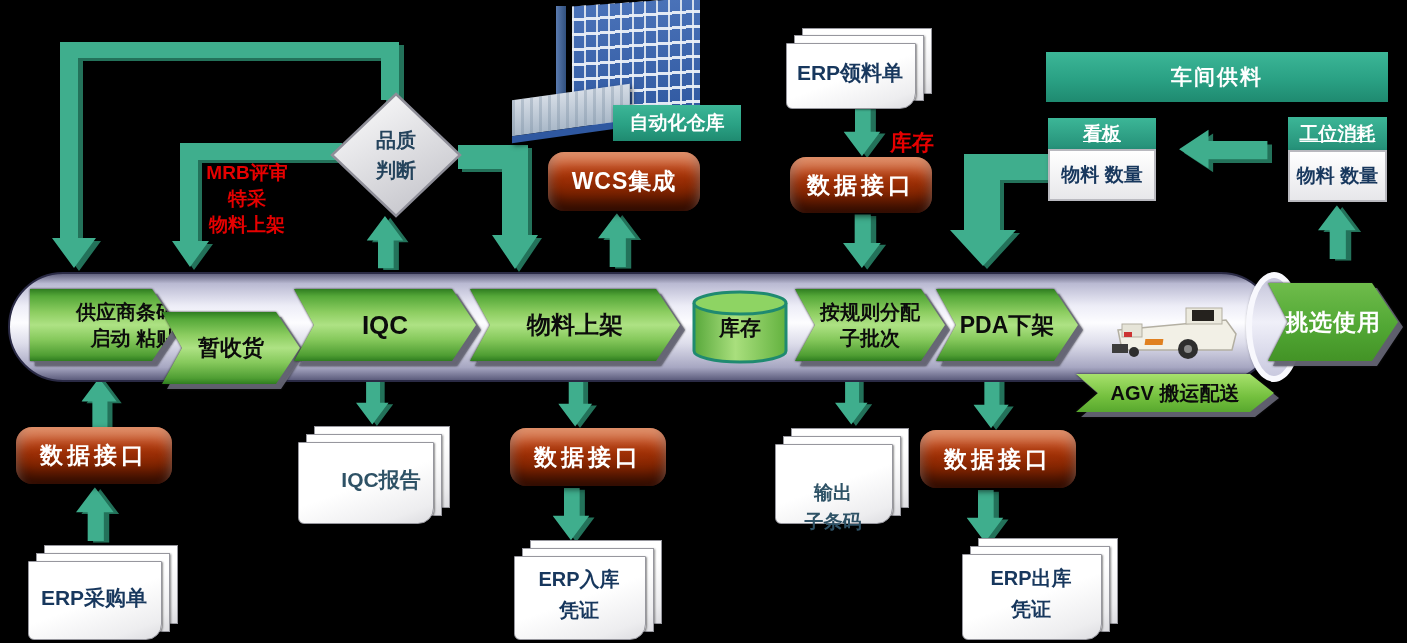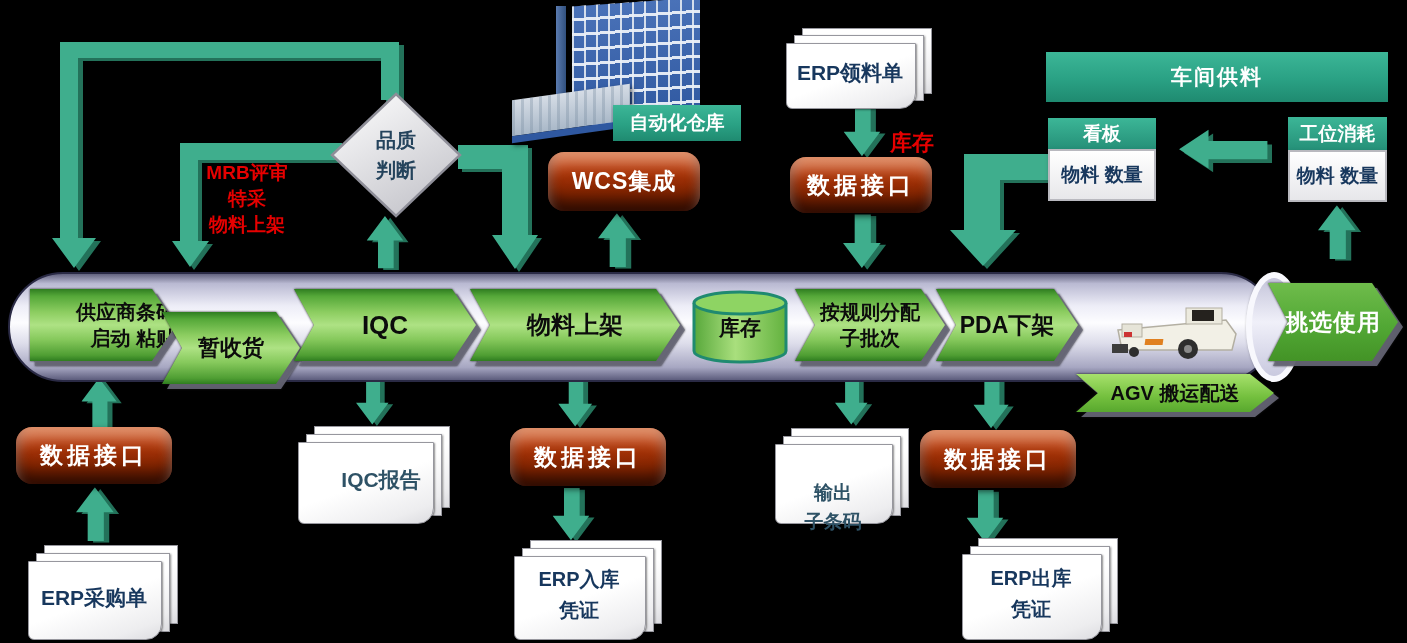--- a/index.html
+++ b/index.html
@@ -38,21 +38,21 @@
         background:linear-gradient(180deg,#2f7d20 0%,#55a839 10%,#8ccd60 32%,#aee284 50%,#86c95c 70%,#4f9e33 92%,#2f7d20 100%);
         clip-path:polygon(0 0,calc(100% - 24px) 0,100% 50%,calc(100% - 24px) 100%,0 100%,20px 50%);}
   .chev.flat{clip-path:polygon(0 0,calc(100% - 24px) 0,100% 50%,calc(100% - 24px) 100%,0 100%);}
   .chev.solid{background:linear-gradient(180deg,#6fbc4b 0%,#52a835 55%,#439326 100%);color:#fff;
         clip-path:polygon(0 0,calc(100% - 26px) 0,100% 50%,calc(100% - 26px) 100%,0 100%,20px 50%);}
   .chev.banner{background:linear-gradient(180deg,#a7e16c 0%,#74c03e 60%,#58a82e 100%);color:#0c0c0c;
         clip-path:polygon(0 0,calc(100% - 24px) 0,100% 50%,calc(100% - 24px) 100%,0 100%,22px 50%);}
   
   .panel{position:absolute;}
   .panel .ph{display:flex;align-items:center;justify-content:center;color:#fff;font-weight:bold;
-        background:linear-gradient(180deg,#3cb697,#259078);}
+        background:linear-gradient(180deg,#3cb697,#259078);text-decoration:underline;}
   .panel .pb{display:flex;align-items:center;justify-content:center;color:#17375d;font-weight:bold;
         background:linear-gradient(180deg,#ffffff,#e7e7ea);border:2px solid #b9b9bf;box-sizing:border-box;
         box-shadow:2px 3px 4px rgba(0,0,0,.55);}
   .rednote{position:absolute;color:#e60000;font-weight:bold;text-align:center;}
   .dtext{position:absolute;display:flex;flex-direction:column;align-items:center;justify-content:center;
         color:#24435c;font-weight:bold;text-align:center;}
   
   .wh-rack{position:absolute;left:572px;top:2px;width:128px;height:120px;transform:skewY(-4deg);
         background:repeating-linear-gradient(0deg,rgba(235,240,248,.95) 0 3px,rgba(0,0,0,0) 3px 15px),
                    repeating-linear-gradient(90deg,rgba(228,234,242,.9) 0 2px,rgba(0,0,0,0) 2px 12px),

